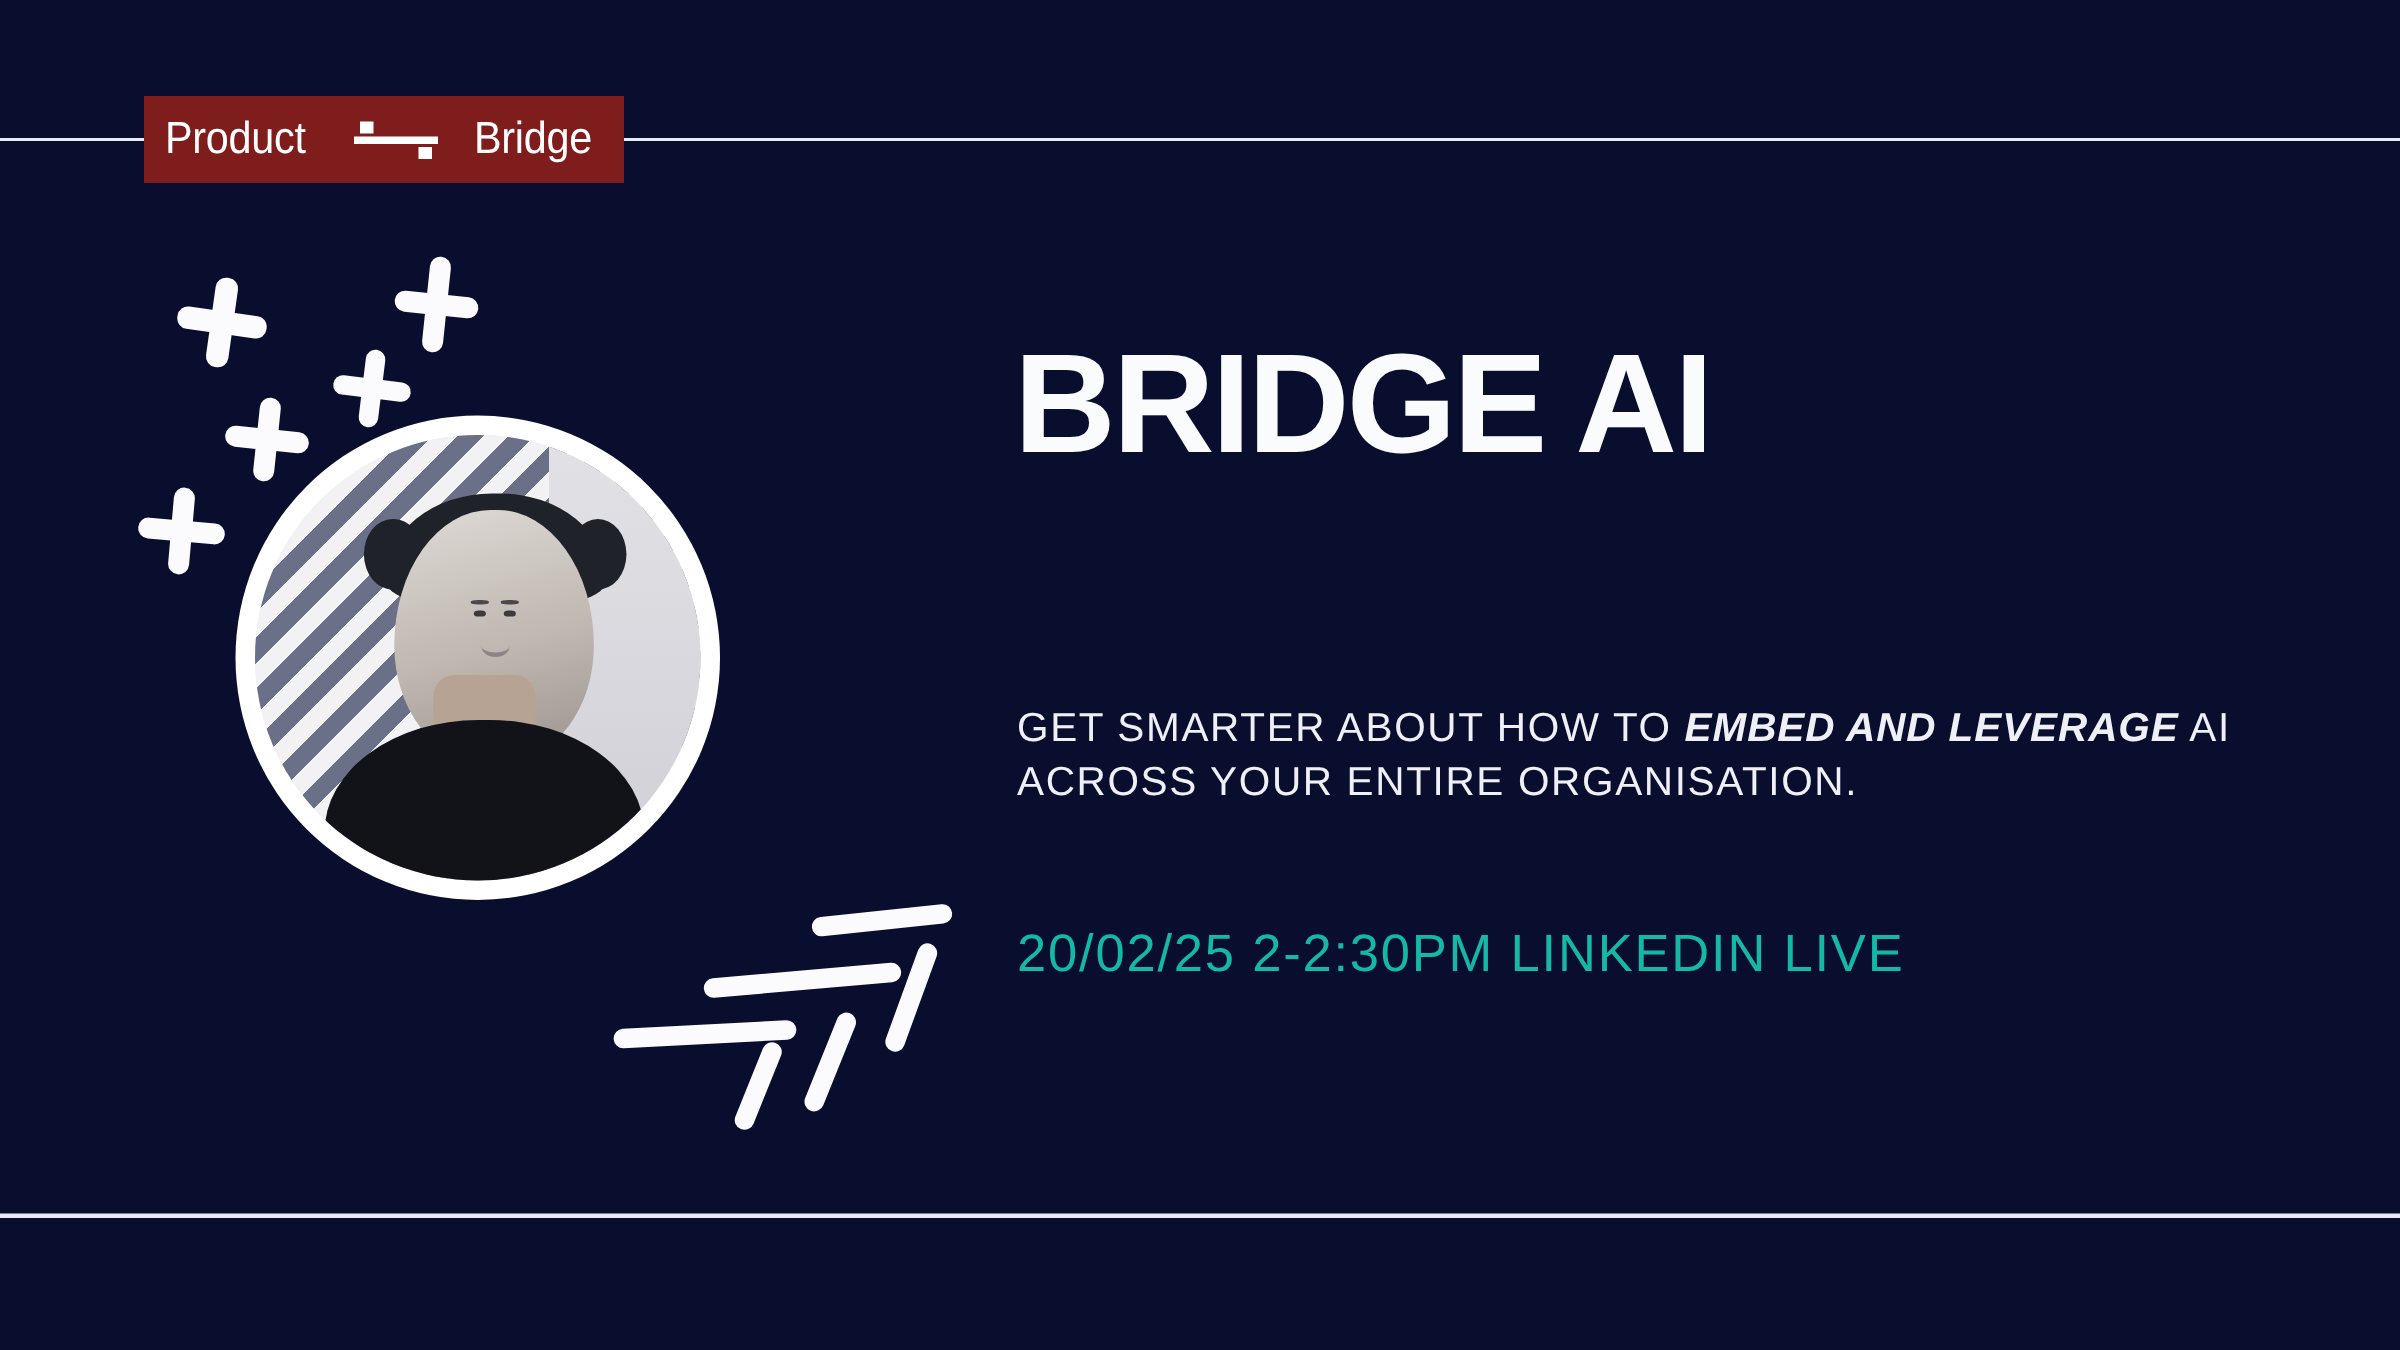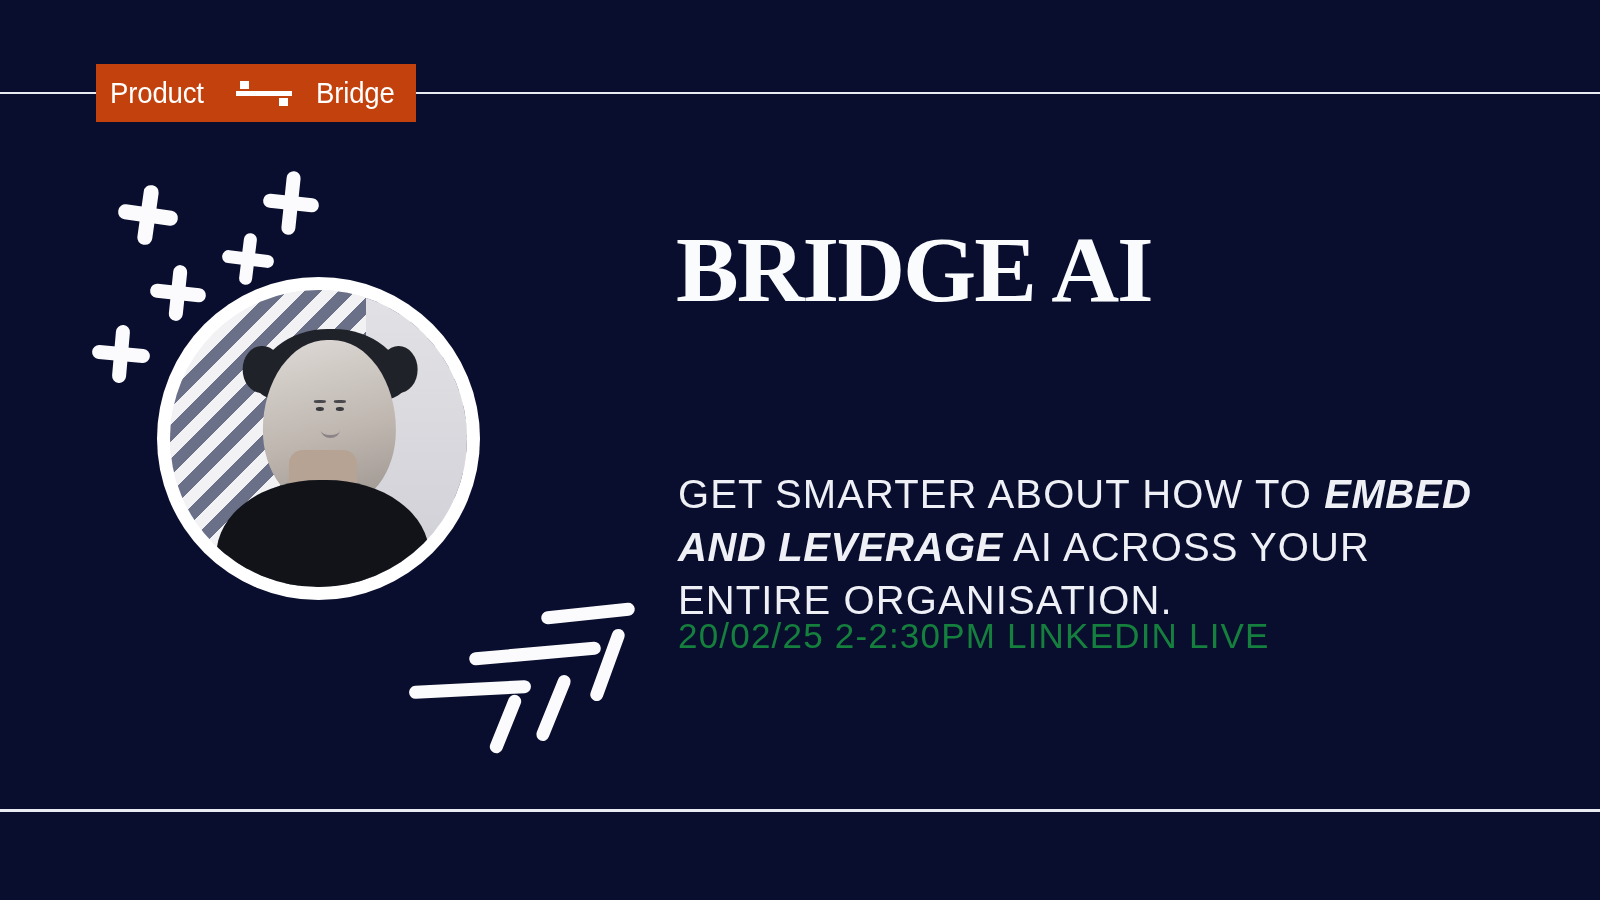--- a/index.html
+++ b/index.html
@@ -11,21 +11,21 @@
   }
   .canvas{position:absolute;inset:0;background:#0a0e2e;overflow:hidden;}
 
   
   .rule-top{position:absolute;left:0;top:92px;width:1600px;height:2px;background:#e9eaf2;}
   .rule-bottom{position:absolute;left:0;top:809px;width:1600px;height:3px;background:#e9eaf2;}
 
   .logo{
     position:absolute;left:96px;top:64px;height:58px;
     display:flex;align-items:center;gap:24px;
-    background:#c2410c;padding:0 14px;z-index:3;
+    background:#7f1d1d;padding:0 14px;z-index:3;
   }
   .logo-word{
     color:#fff;font-size:30px;line-height:1;
     font-family:"Liberation Sans", sans-serif;
     font-weight:400;letter-spacing:-0.2px;
     transform:scaleX(0.92);transform-origin:left center;
     white-space:nowrap;
   }
   .logo-mark{position:relative;width:56px;height:30px;flex:none;}
   .logo-mark .bar{position:absolute;left:0;top:13px;width:56px;height:5px;background:#fff;}
@@ -93,39 +93,39 @@
   }
 
   
   .doodle{position:absolute;left:395px;top:585px;width:250px;height:170px;}
   .stroke{position:absolute;background:#fbfbfd;border-radius:9px;}
 
   
   .headline{
     position:absolute;left:676px;top:226px;width:760px;
     color:#fafbfd;
-    font-family:Liberation Serif, serif;
+    font-family:Liberation Sans, sans-serif;
     font-weight:700;font-size:94px;line-height:0.92;
     letter-spacing:-2px;
     text-transform:uppercase;
   }
   .headline div{white-space:nowrap;}
 
   .subtitle{
     position:absolute;left:678px;top:468px;width:840px;
     color:#eef0f6;
     font-family:"Liberation Sans", sans-serif;
-    font-weight:400;font-size:40px;line-height:1.33;
+    font-weight:400;font-size:27px;line-height:1.33;
     letter-spacing:1.1px;text-transform:uppercase;
   }
   .subtitle b{font-weight:700;font-style:italic;letter-spacing:0.6px;}
 
   .eventline{
     position:absolute;left:678px;top:615px;
-    color:#15803d;
+    color:#14b8a6;
     font-family:"Liberation Sans", sans-serif;
     font-weight:400;font-size:35px;line-height:1.2;
     letter-spacing:1.2px;text-transform:uppercase;white-space:nowrap;text-align:center;
   }
 </style>
 </head>
 <body>
 
 <div class="canvas">
 

